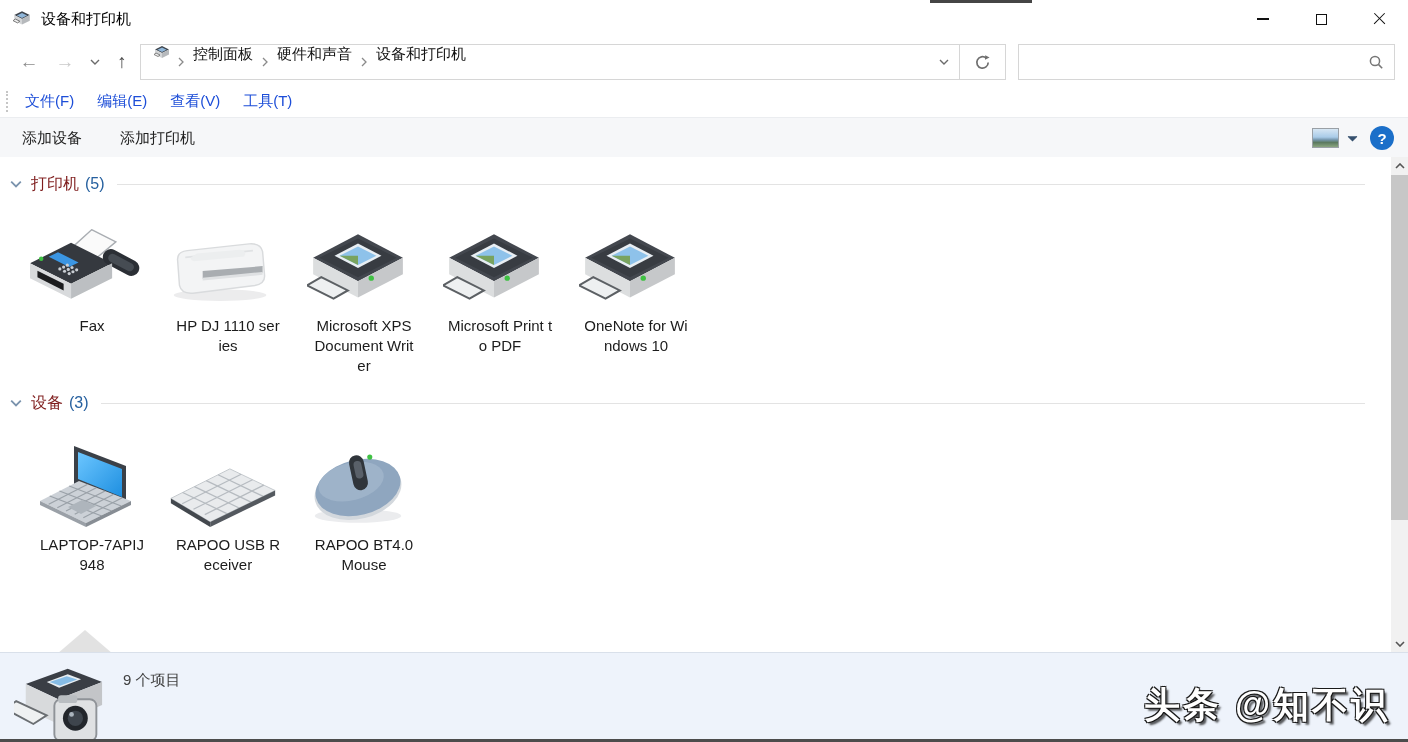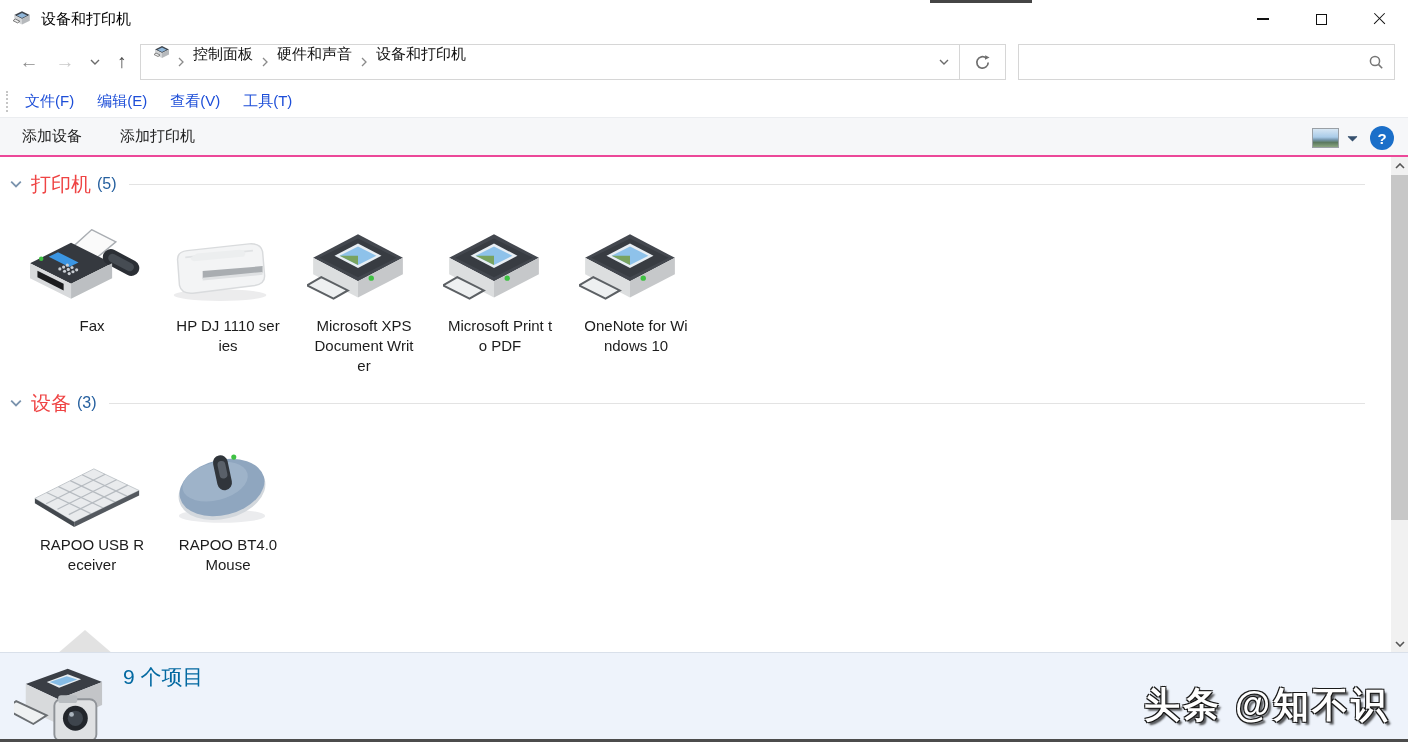--- a/index.html
+++ b/index.html
@@ -38,52 +38,52 @@
   .search-box { position:absolute; left:1018px; top:6px; width:377px; height:36px; border:1px solid #d6d6d6; background:#fff; display:flex; align-items:center; }
   .search-box input { flex:1; border:none; outline:none; height:100%; padding:0 8px; font-size:14px; font-family:"Liberation Sans",sans-serif; background:transparent; }
   .search-icon-btn { width:36px; height:100%; display:flex; align-items:center; justify-content:center; }
 
   
   .menubar { position:absolute; left:0; top:86px; width:100%; height:31px; background:#fff; display:flex; align-items:center; padding-left:20px; column-gap:13px; }
   .menubar .gripper { position:absolute; left:6px; top:5px; height:21px; width:0; border-left:2px dotted #c6c6c6; }
   .menu-item { font-size:15px; color:#1d4ed8; padding:3px 5px; }
 
   
-  .toolbar { position:absolute; left:0; top:117px; width:100%; height:44px; background:#f6f7f9; border-top:1px solid #ebedf0; border-bottom:6px solid #ec4899; display:flex; align-items:center; padding-left:22px; column-gap:38px; }
+  .toolbar { position:absolute; left:0; top:117px; width:100%; height:44px; background:#f6f7f9; border-top:1px solid #ebedf0; border-bottom:3px solid #ec4899; display:flex; align-items:center; padding-left:22px; column-gap:38px; }
   .tool-item { font-size:15px; color:#222; }
   .toolbar-right { position:absolute; right:14px; top:0; height:40px; display:flex; align-items:center; column-gap:12px; }
   .view-btn { display:flex; align-items:center; column-gap:8px; }
   .view-thumb { width:27px; height:20px; border:1px solid #9aa0a6; background:linear-gradient(180deg,#d7e7f4 0%,#a9cbe8 45%,#7596ac 60%,#5c7a60 75%,#8aa57f 100%); }
   .help-btn { width:24px; height:24px; border-radius:50%; background:#1b6fc9; color:#fff; font-size:15px; font-weight:bold; display:flex; align-items:center; justify-content:center; }
 
   
   .content { position:absolute; left:0; top:157px; width:1391px; height:495px; background:#fff; overflow:hidden; }
   .section-header { display:flex; align-items:center; height:30px; margin-top:12px; padding:0 26px 0 10px; }
   .sec-chevron { margin-right:9px; display:flex; }
-  .sec-title { font-size:20px; color:#ef4444; white-space:nowrap;text-align:right; }
+  .sec-title { font-size:16px; color:#7f1d1d; white-space:nowrap;text-align:right; }
   .sec-count { font-size:16px; color:#26609f; margin-left:6px; white-space:nowrap; }
   .sec-rule { flex:1; height:1px; background:#e3e3e3; margin-left:12px; }
   .items-row { display:flex; padding-left:18px; margin-top:14px; }
   .device-item { width:136px; display:flex; flex-direction:column; align-items:center; }
   .item-icon { height:96px; display:flex; align-items:flex-end; justify-content:center; }
   .item-label { margin-top:7px; max-width:118px; text-align:center; font-size:15px; line-height:20px; color:#1c1c1c; word-break:break-all;padding-left:12px; }
 
   .partial-icon { position:absolute; left:48px; top:630px; width:74px; height:24px; overflow:hidden; }
   .partial-icon .tri { width:0; height:0; margin-left:2px; border-left:35px solid transparent; border-right:35px solid transparent; border-bottom:30px solid #e2e2e2; }
 
   
   .scrollbar { position:absolute; right:0; top:157px; width:17px; height:495px; background:#f1f1f1; }
   .sb-arrow { position:absolute; left:0; width:17px; height:17px; display:flex; align-items:center; justify-content:center; background:#f1f1f1; }
   .sb-up { top:0; } .sb-down { bottom:0; }
   .sb-thumb { position:absolute; left:0; top:18px; width:17px; height:345px; background:#c7c7c7; }
 
   
   .statusbar { position:absolute; left:0; top:652px; width:100%; height:90px; background:#eef3fb; border-top:1px solid #d9e0ea; }
   .status-icon { position:absolute; left:14px; top:8px; }
-  .status-text { position:absolute; left:123px; top:10px; font-size:21px; color:#0369a1; }
+  .status-text { position:absolute; left:123px; top:18px; font-size:15px; color:#404040; }
 
   .watermark { position:absolute; right:18px; bottom:12px; font-size:36px; font-weight:bold; letter-spacing:3px; color:#ffffff; white-space:nowrap;
     text-shadow:-1px -1px 0 #1a1a1a, 1px -1px 0 #1a1a1a, -1px 1px 0 #1a1a1a, 1px 1px 0 #1a1a1a, 3px 3px 2px rgba(0,0,0,.65); }
 
   .artifact-top { position:absolute; left:930px; top:0; width:102px; height:3px; background:#454545; }
   .artifact-bottom { position:absolute; left:0; bottom:0; width:100%; height:3px; background:#4c4c4c; }
 
   svg { display:block; }
 </style>
 </head>
@@ -378,20 +378,28 @@
         </svg>
     </span>
     <span class="sec-title">设备</span>
     <span class="sec-count">(3)</span>
     <span class="sec-rule"></span>
   </div>
 
   <div class="items-row">
     <div class="device-item">
       <div class="item-icon">
+          <svg width="104" height="84">
+            <use href="#sym-laptop"></use>
+          </svg>
+        </div>
+      <div class="item-label">LAPTOP-7APIJ948</div>
+    </div>
+    <div class="device-item">
+      <div class="item-icon">
           <svg width="118" height="73">
             <use href="#sym-keyboard"></use>
           </svg>
         </div>
       <div class="item-label">RAPOO USB Receiver</div>
     </div>
     <div class="device-item">
       <div class="item-icon">
           <svg width="108" height="79">
             <use href="#sym-mouse"></use>

